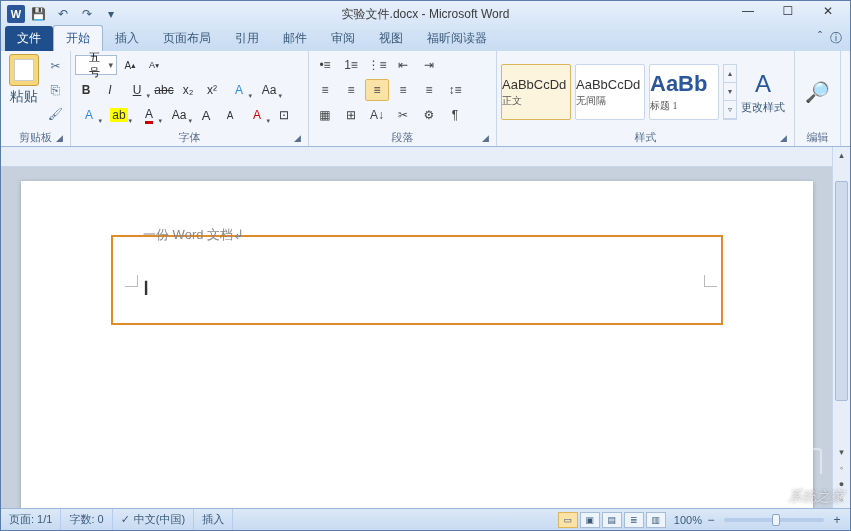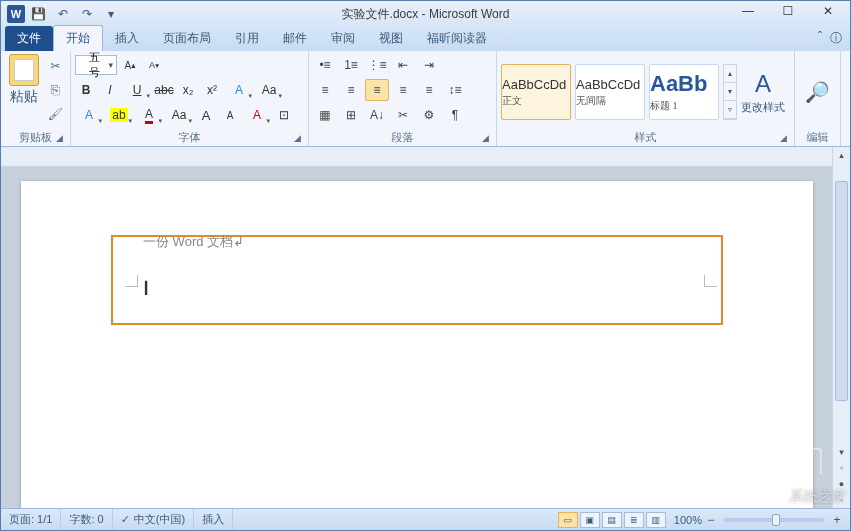--- a/index.html
+++ b/index.html
@@ -71,21 +71,21 @@
 .edit-body { flex-direction: column; align-items: center; justify-content: center; }
 .edit-body .ic { font-size: 20px; color: #3a5a7a; }
 
 
 .ruler-strip { height: 20px; background: #e7eef8; border-bottom: 1px solid #c7d6ea; }
 
 
 .doc-area { position: absolute; top: 166px; left: 0; right: 18px; bottom: 22px; background: #c7d1de; overflow: hidden; }
 .page { position: absolute; top: 14px; left: 20px; width: 792px; height: 600px; background: #fff; box-shadow: 0 1px 4px rgba(0,0,0,0.25); }
 .selection-box { position: absolute; top: 54px; left: 90px; width: 612px; height: 90px; border: 2px solid #e08a2a; }
-.doc-text { position: absolute; top: 52px; left: 122px; font-size: 13px; color: #888; }
+.doc-text { position: absolute; top: 45px; left: 122px; font-size: 13px; color: #888; }
 .cursor-mark { position: absolute; top: 100px; left: 124px; font-size: 12px; color: #333; }
 .corner-mark { position: absolute; width: 18px; height: 18px; }
 .corner-mark::before, .corner-mark::after { content: ''; position: absolute; background: #bbb; }
 .cm-bl { left: 104px; top: 88px; }
 .cm-bl::before { width: 12px; height: 1px; bottom: 0; left: 0; }
 .cm-bl::after { width: 1px; height: 12px; bottom: 0; left: 12px; }
 .cm-br { left: 678px; top: 88px; }
 .cm-br::before { width: 12px; height: 1px; bottom: 0; right: 0; }
 .cm-br::after { width: 1px; height: 12px; bottom: 0; right: 12px; }
 

